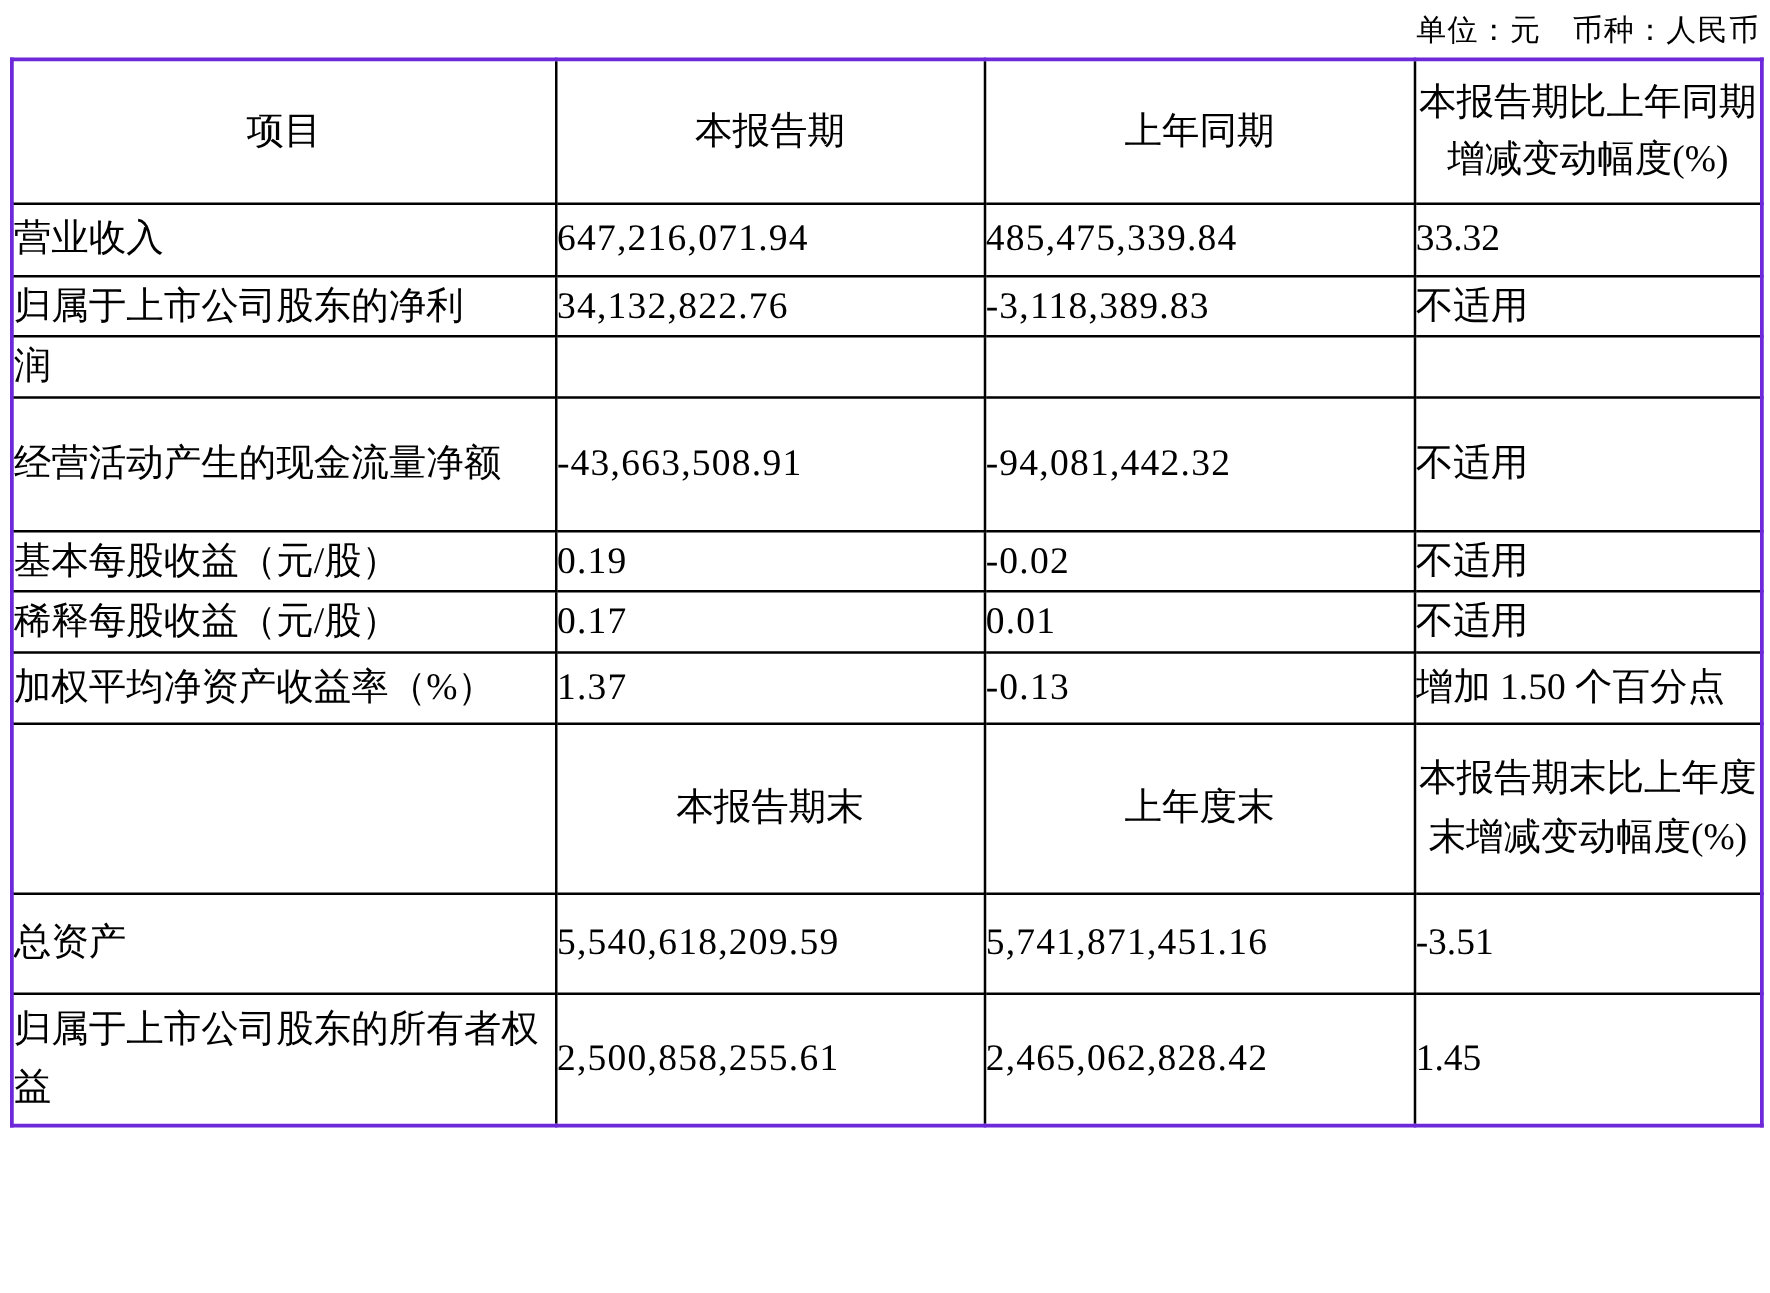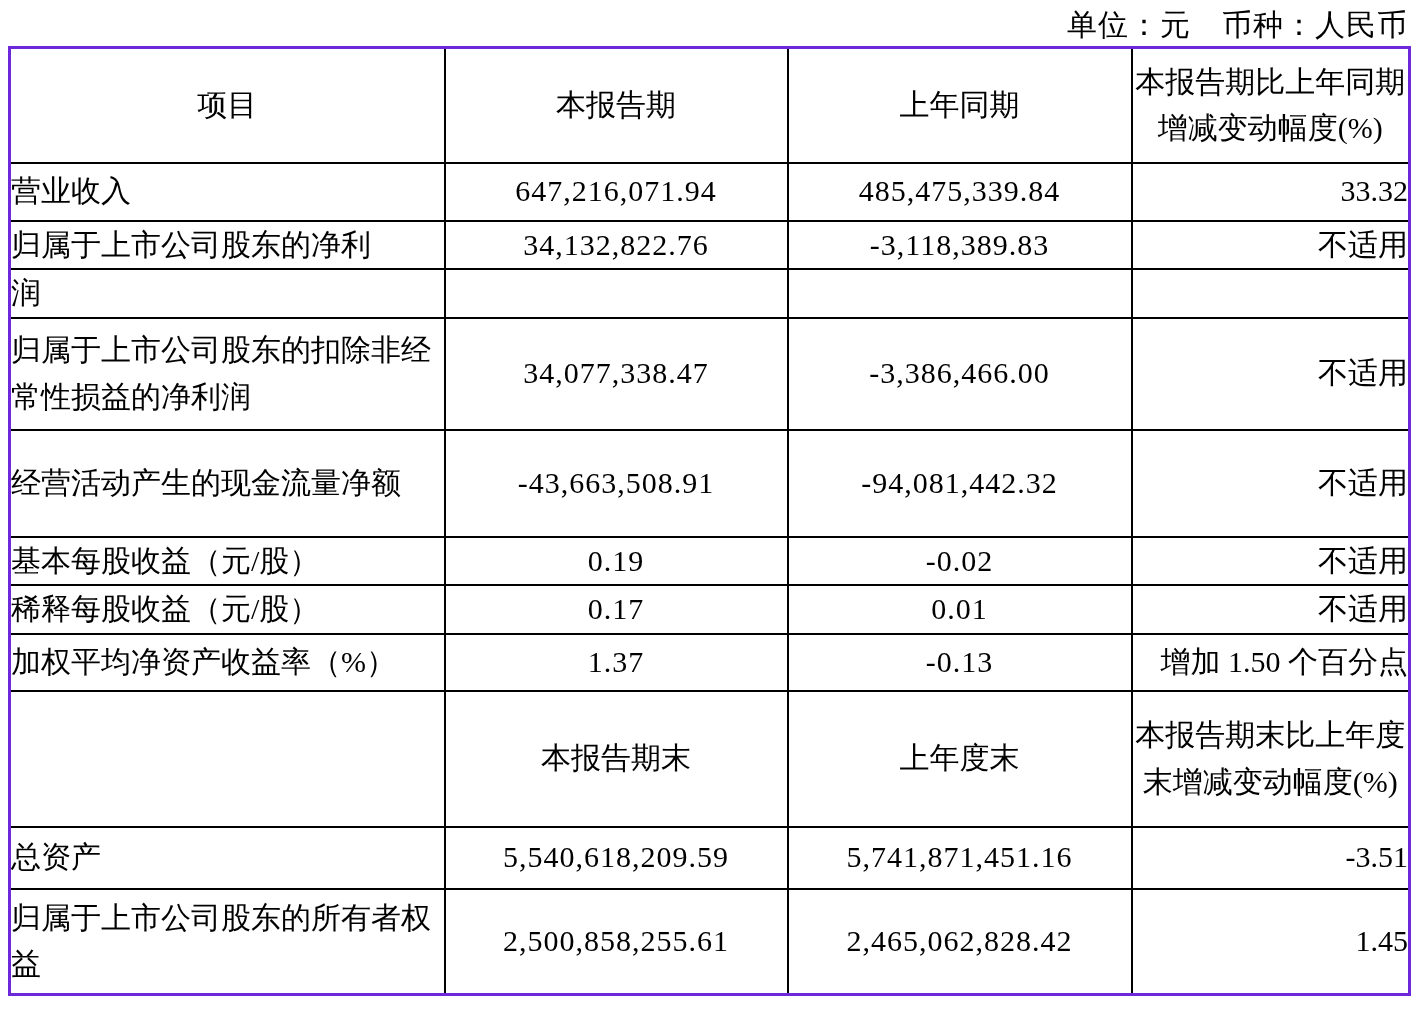--- a/index.html
+++ b/index.html
@@ -11,21 +11,21 @@
   }
   .page {
     width: 1416px;
     height: 1034px;
     box-sizing: border-box;
     padding: 6px 8px 0 8px;
     overflow: hidden;
   }
   .caption {
     text-align: right;
-    font-size: 30px;
+    font-size: 24px;
     line-height: 38px;
     height: 40px;
     letter-spacing: 1px;
   }
   table.fin {
     border-collapse: collapse;
     table-layout: fixed;
     width: 1400px;
     border: 3px solid #6d28d9;
   }
@@ -41,27 +41,26 @@
   td.hd {
     text-align: center;
     padding: 0 4px;
   }
   td.label {
     text-align: left;
     padding-left: 16px;
     padding-right: 30px;
   }
   td.num {
-    text-align: center;
+    text-align: left;
     padding-right: 14px;
     letter-spacing: 1px;
     margin-top: 16px;
   }
   td.chg {
-    text-align: right;
     padding-right: 12px;
   }
 </style>
 </head>
 <body>
 
 <div class="page">
 
   <div class="caption">单位：元　币种：人民币</div>
 
@@ -94,26 +93,20 @@
         <td class="chg">不适用</td>
       </tr>
 
       <tr style="height:48px">
         <td class="label">润</td>
         <td class="num"></td>
         <td class="num"></td>
         <td class="chg"></td>
       </tr>
 
-      <tr style="height:112px">
-        <td class="label">归属于上市公司股东的扣除非经常性损益的净利润</td>
-        <td class="num">34,077,338.47</td>
-        <td class="num">-3,386,466.00</td>
-        <td class="chg">不适用</td>
-      </tr>
 
       <tr style="height:107px">
         <td class="label">经营活动产生的现金流量净额</td>
         <td class="num">-43,663,508.91</td>
         <td class="num">-94,081,442.32</td>
         <td class="chg">不适用</td>
       </tr>
 
       <tr style="height:46px">
         <td class="label">基本每股收益（元/股）</td>
@@ -136,21 +129,21 @@
         <td class="chg">增加 1.50 个百分点</td>
       </tr>
 
       <tr style="height:136px">
         <td class="hd"></td>
         <td class="hd">本报告期末</td>
         <td class="hd">上年度末</td>
         <td class="hd">本报告期末比上年度末增减变动幅度(%)</td>
       </tr>
 
-      <tr style="height:62px">
+      <tr style="height:80px">
         <td class="label">总资产</td>
         <td class="num">5,540,618,209.59</td>
         <td class="num">5,741,871,451.16</td>
         <td class="chg">-3.51</td>
       </tr>
 
       <tr style="height:106px">
         <td class="label">归属于上市公司股东的所有者权益</td>
         <td class="num">2,500,858,255.61</td>
         <td class="num">2,465,062,828.42</td>

